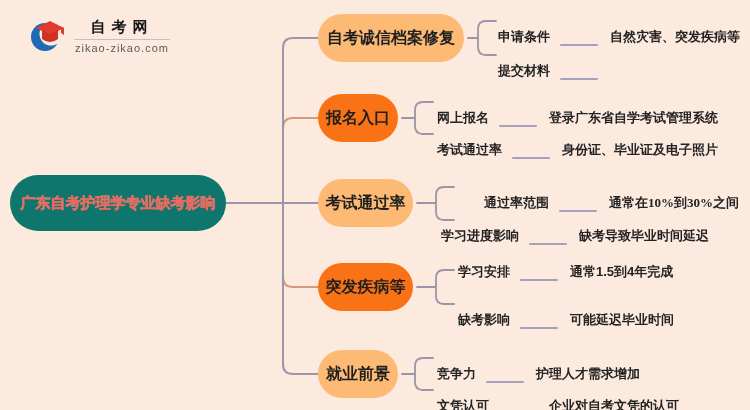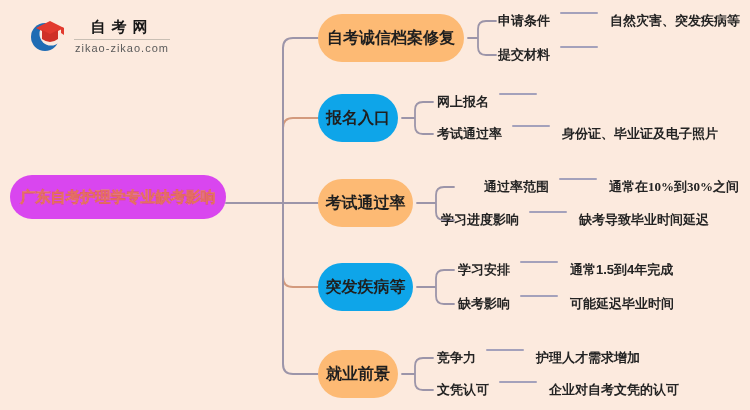--- a/index.html
+++ b/index.html
@@ -11,41 +11,42 @@
   .logo{position:absolute;left:30px;top:18px;display:flex;align-items:center;}
   .logo-icon{width:36px;height:36px;display:block;}
   .logo-text{margin-left:8px;}
   .logo-title{font-size:15px;font-weight:bold;color:#151515;letter-spacing:6px;text-align:center;}
   .logo-divider{height:1px;background:#c9bfb4;margin:2px 0 2px 0;width:96px;}
   .logo-domain{font-size:11px;color:#5a5a5a;letter-spacing:1px;text-align:center;}
   
   svg.wires{position:absolute;left:0;top:0;}
   
   .root-node{
-    position:absolute;left:10px;top:175px;width:216px;height:44px;
-    background:#d946ef;border-radius:28px;
+    position:absolute;left:10px;top:175px;width:216px;height:56px;
+    background:#0f766e;border-radius:28px;
     display:flex;align-items:center;justify-content:center;
   }
   .root-node span{
     color:#ffffff;font-weight:bold;font-size:15px;
     -webkit-text-stroke:0.7px rgba(223,86,73,0.85);
     white-space:nowrap;
   }
   
   .branch-box{
     position:absolute;height:48px;border-radius:24px;
     display:flex;align-items:center;justify-content:center;
   }
   .branch-box span{font-size:16px;font-weight:bold;color:#1f1f1f;white-space:nowrap;}
   .lavender{background:#fdba74;}
-  .salmon{background:#0ea5e9;}
+  .salmon{background:#f97316;}
   
   .leaf-row{
-    position:absolute;display:flex;align-items:flex-start;transform:translateY(-50%);
+    position:absolute;display:flex;align-items:flex-end;transform:translateY(-50%);
     white-space:nowrap;
+    margin-top:16px;
   }
   .leaf-label,.leaf-value{font-size:13px;font-weight:bold;color:#232323;}
   .leaf-line{width:38px;height:2px;background:#a4a1bb;border-radius:1px;margin:0 12px 0 10px;}
 </style>
 </head>
 <body>
 
 <div id="stage">
 
   <div class="logo">
@@ -106,20 +107,21 @@
     <span class="leaf-label">提交材料</span>
     <span class="leaf-line"></span>
   </div>
 
   <div class="branch-box salmon" style="left:318px;top:94px;width:80px;">
     <span>报名入口</span>
   </div>
   <div class="leaf-row" style="left:437px;top:102px;">
     <span class="leaf-label">网上报名</span>
     <span class="leaf-line"></span>
+    <span class="leaf-value">登录广东省自学考试管理系统</span>
   </div>
   <div class="leaf-row" style="left:437px;top:134px;">
     <span class="leaf-label">考试通过率</span>
     <span class="leaf-line"></span>
     <span class="leaf-value">身份证、毕业证及电子照片</span>
   </div>
 
   <div class="branch-box lavender" style="left:318px;top:179px;width:95px;">
     <span>考试通过率</span>
   </div>
@@ -130,21 +132,21 @@
   </div>
   <div class="leaf-row" style="left:441px;top:220px;">
     <span class="leaf-label">学习进度影响</span>
     <span class="leaf-line"></span>
     <span class="leaf-value">缺考导致毕业时间延迟</span>
   </div>
 
   <div class="branch-box salmon" style="left:318px;top:263px;width:95px;">
     <span>突发疾病等</span>
   </div>
-  <div class="leaf-row" style="left:458px;top:270px;">
+  <div class="leaf-row" style="left:458px;top:256px;">
     <span class="leaf-label">学习安排</span>
     <span class="leaf-line"></span>
     <span class="leaf-value">通常1.5到4年完成</span>
   </div>
   <div class="leaf-row" style="left:458px;top:304px;">
     <span class="leaf-label">缺考影响</span>
     <span class="leaf-line"></span>
     <span class="leaf-value">可能延迟毕业时间</span>
   </div>
 

